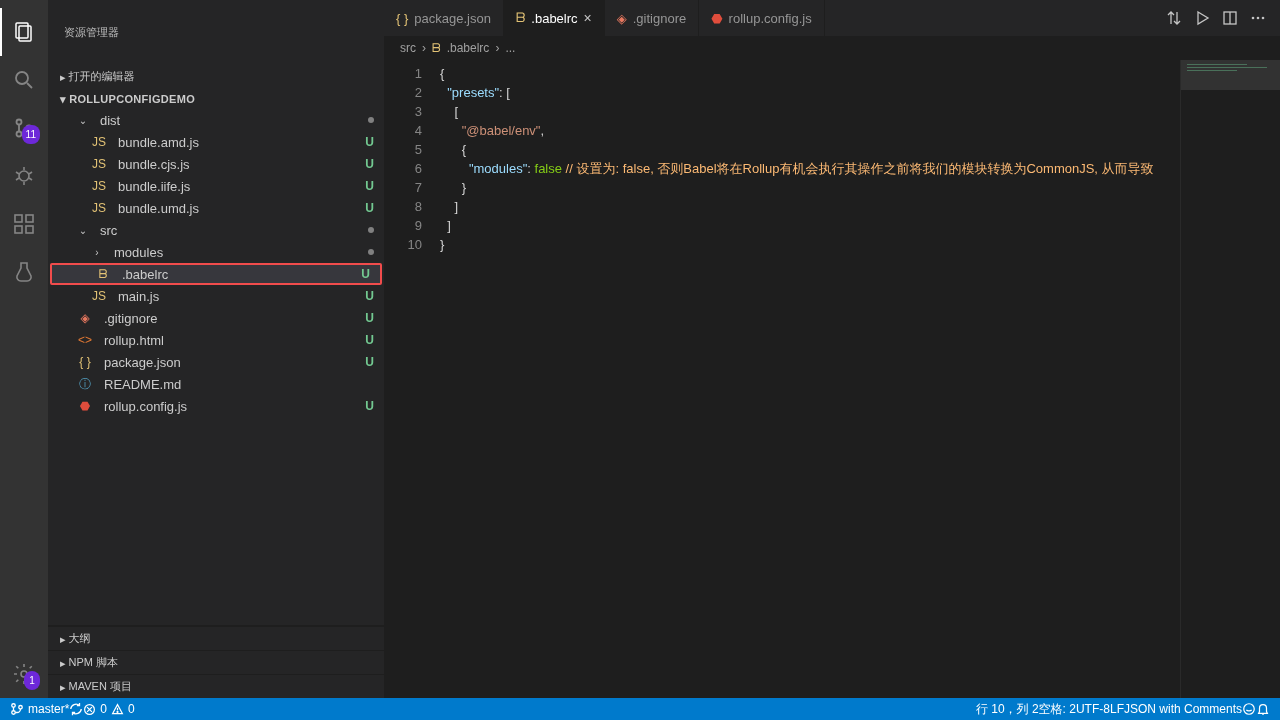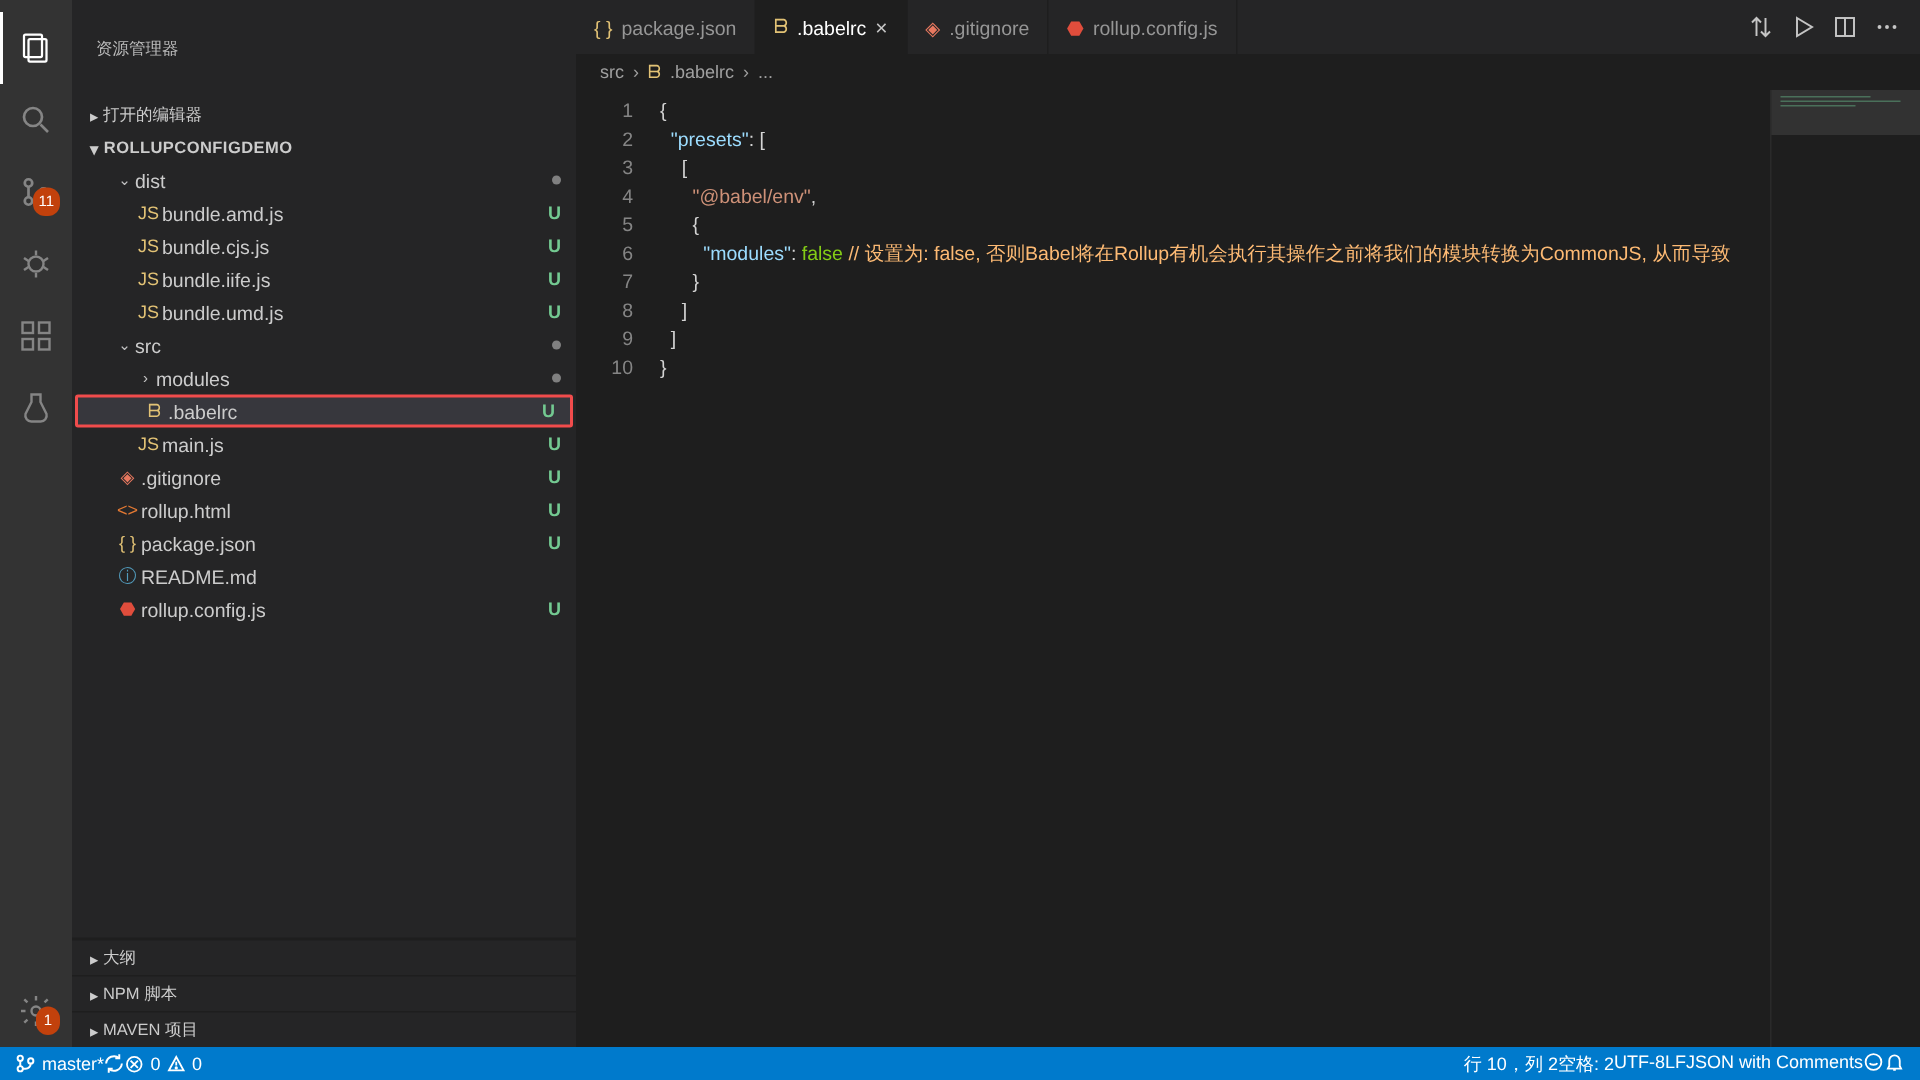--- a/index.html
+++ b/index.html
@@ -3,32 +3,32 @@
 <meta charset="utf-8">
 <style>
 * { margin: 0; padding: 0; box-sizing: border-box; font-family: -apple-system, "Segoe UI", sans-serif; }
 body { width: 1280px; height: 720px; background: #1e1e1e; color: #cccccc; overflow: hidden; display: flex; flex-direction: column; }
 .main { flex: 1; display: flex; overflow: hidden; }
 .activitybar { width: 48px; background: #333333; display: flex; flex-direction: column; align-items: center; padding-top: 8px; }
 .activitybar .ab-item { width: 48px; height: 48px; display: flex; align-items: center; justify-content: center; position: relative; cursor: pointer; color: #858585; }
 .activitybar .ab-item.active { color: #ffffff; }
 .activitybar .ab-item.active::before { content: ""; position: absolute; left: 0; top: 0; width: 2px; height: 100%; background: #ffffff; }
 .activitybar .spacer { flex: 1; }
-.badge { position: absolute; bottom: 8px; right: 8px; background: #c2410c; color: #fff; border-radius: 8px; font-size: 10px; min-width: 16px; height: 19px; display: flex; align-items: center; justify-content: center; padding: 0 4px; }
+.badge { position: absolute; bottom: 8px; right: 8px; background: #6d28d9; color: #fff; border-radius: 8px; font-size: 10px; min-width: 16px; height: 19px; display: flex; align-items: center; justify-content: center; padding: 0 4px; }
 .sidebar { width: 336px; background: #252526; display: flex; flex-direction: column; font-size: 13px; }
 .sidebar-title { padding: 25px 16px; font-size: 11px; color: #bbbbbb; }
 .sidebar-section { padding: 4px 12px; font-size: 11px; color: #cccccc; display: flex; align-items: center; cursor: pointer; }
 .sidebar-section.bold { font-weight: 700; letter-spacing: 0.3px; }
 .tree { flex: 1; overflow: auto; }
 .tree-row { height: 22px; display: flex; align-items: center; padding-left: 12px; padding-right: 10px; cursor: pointer; position: relative; }
 .tree-row.selected { background: #37373d; }
 .tree-row.highlighted { border: 2px solid #f14c4c; border-radius: 2px; margin: 0 2px 0 2px; }
 .tree-row .twisty { width: 14px; text-align: center; color: #c5c5c5; font-size: 10px; }
 .tree-row .ficon { width: 18px; text-align: center; font-size: 12px; }
-.tree-row .label { flex: 1; white-space: nowrap; overflow: hidden; text-overflow: ellipsis; }
+.tree-row .label { flex: 1; white-space: nowrap; overflow: hidden; text-overflow: ellipsis; margin-left: 10px; }
 .tree-row .status-u { color: #73c991; font-weight: bold; font-size: 12px; }
 .tree-row .dot { width: 6px; height: 6px; background: #808080; border-radius: 50%; }
 .indent-1 { padding-left: 28px; }
 .indent-2 { padding-left: 42px; }
 .bottom-panels { border-top: 1px solid #1e1e1e; }
 .bottom-panels .sidebar-section { border-top: 1px solid #1e1e1e; }
 .editor-area { flex: 1; display: flex; flex-direction: column; background: #1e1e1e; position: relative; }
 .tabs { height: 36px; background: #252526; display: flex; align-items: stretch; }
 .tab { display: flex; align-items: center; padding: 0 12px; gap: 6px; font-size: 13px; color: #969696; border-right: 1px solid #1e1e1e; cursor: pointer; }
 .tab.active { background: #1e1e1e; color: #ffffff; }
@@ -42,21 +42,21 @@
 .code .line { height: 19px; line-height: 19px; white-space: pre; }
 .tok-brace { color: #d4d4d4; }
 .tok-key { color: #9cdcfe; }
 .tok-str { color: #ce9178; }
 .tok-bool { color: #84cc16; }
 .tok-comment { color: #fdba74; }
 .minimap { position: absolute; right: 0; top: 60px; width: 100px; height: calc(100% - 60px); background: #1e1e1e; border-left: 1px solid #2a2a2a; }
 .minimap-thumb { position: absolute; top: 0; left: 0; right: 0; height: 30px; background: rgba(200,200,200,0.12); }
 .minimap-line { position: absolute; height: 1px; background: #4a705a; }
 .statusbar { height: 22px; background: #007acc; display: flex; align-items: center; font-size: 12px; color: #ffffff; }
-.statusbar .sb-left, .statusbar .sb-right { display: flex; align-items: flex-start; padding: 0 10px; }
+.statusbar .sb-left, .statusbar .sb-right { display: flex; align-items: center; padding: 0 10px; }
 .statusbar .sb-right { margin-left: auto; }
 .statusbar .sb-item { display: flex; align-items: center; gap: 4px; cursor: pointer; }
 .ic-js { color: #e2c275; }
 .ic-babel { color: #e2c275; }
 .ic-git { color: #e8785f; }
 .ic-html { color: #e37933; }
 .ic-json { color: #e2c275; }
 .ic-md { color: #519aba; }
 .ic-rollup { color: #e04d3c; }
 svg { display: block; }

